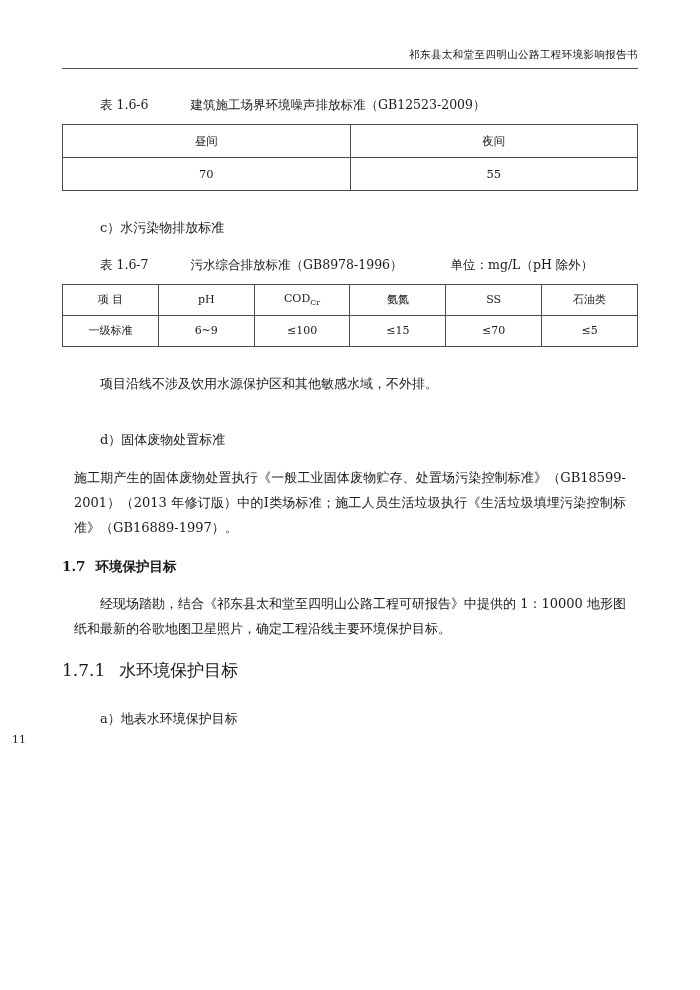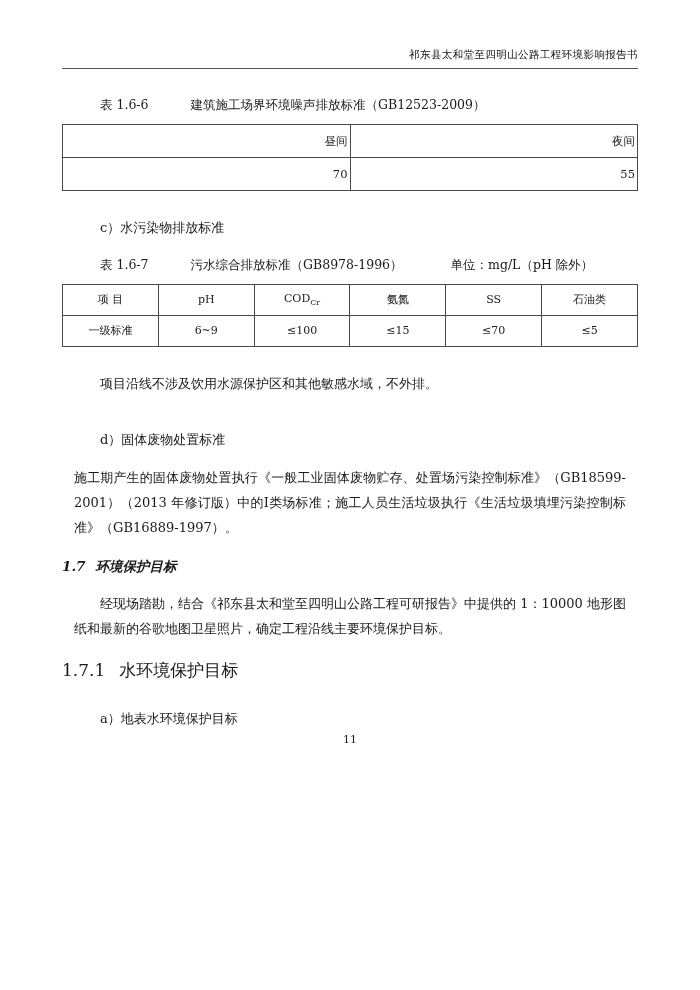--- a/index.html
+++ b/index.html
@@ -63,56 +63,54 @@
     font-size: 11.5px;
     table-layout: fixed;
   }
   table td, table th {
     border: 1px solid #4a4a4a;
     text-align: center;
     font-weight: normal;
     padding: 5px 2px;
     line-height: 1.6;
   }
-  .t66 td { height: 22px; text-align: right; }
+  .t66 td { height: 22px; }
   .t67 td { height: 20px; font-size: 11px; margin-left: 12px; }
   .sub {
     font-size: 8px;
     vertical-align: sub;
   }
   p {
     margin: 12px;
     font-size: 13px;
     line-height: 1.95;
     text-align: justify;
     text-justify: inter-ideograph;
   }
   .indent1 { text-indent: 26px; }
   .u { text-decoration: underline; }
   .sec-title {
     font-size: 13.5px;
     font-weight: bold;
     margin: 10px 0 10px 0;
-    font-style: italic;
   }
   .sec-title .num { margin-right: 10px; }
   .subsec-title {
     font-size: 17px;
     margin: 6px 0 0 0;
   }
   .subsec-title .num { margin-right: 14px; }
   .gap-s { height: 7px; }
   .gap-m { height: 12px; }
   
   .footer {
     position: absolute;
-    left: 0;
+    left: 12px;
     right: 0;
     bottom: 46px;
-    text-align: center;
     font-size: 11px;
     color: #222;
   }
 </style>
 </head>
 <body>
 
 <div class="page">
 
   <div class="header">

